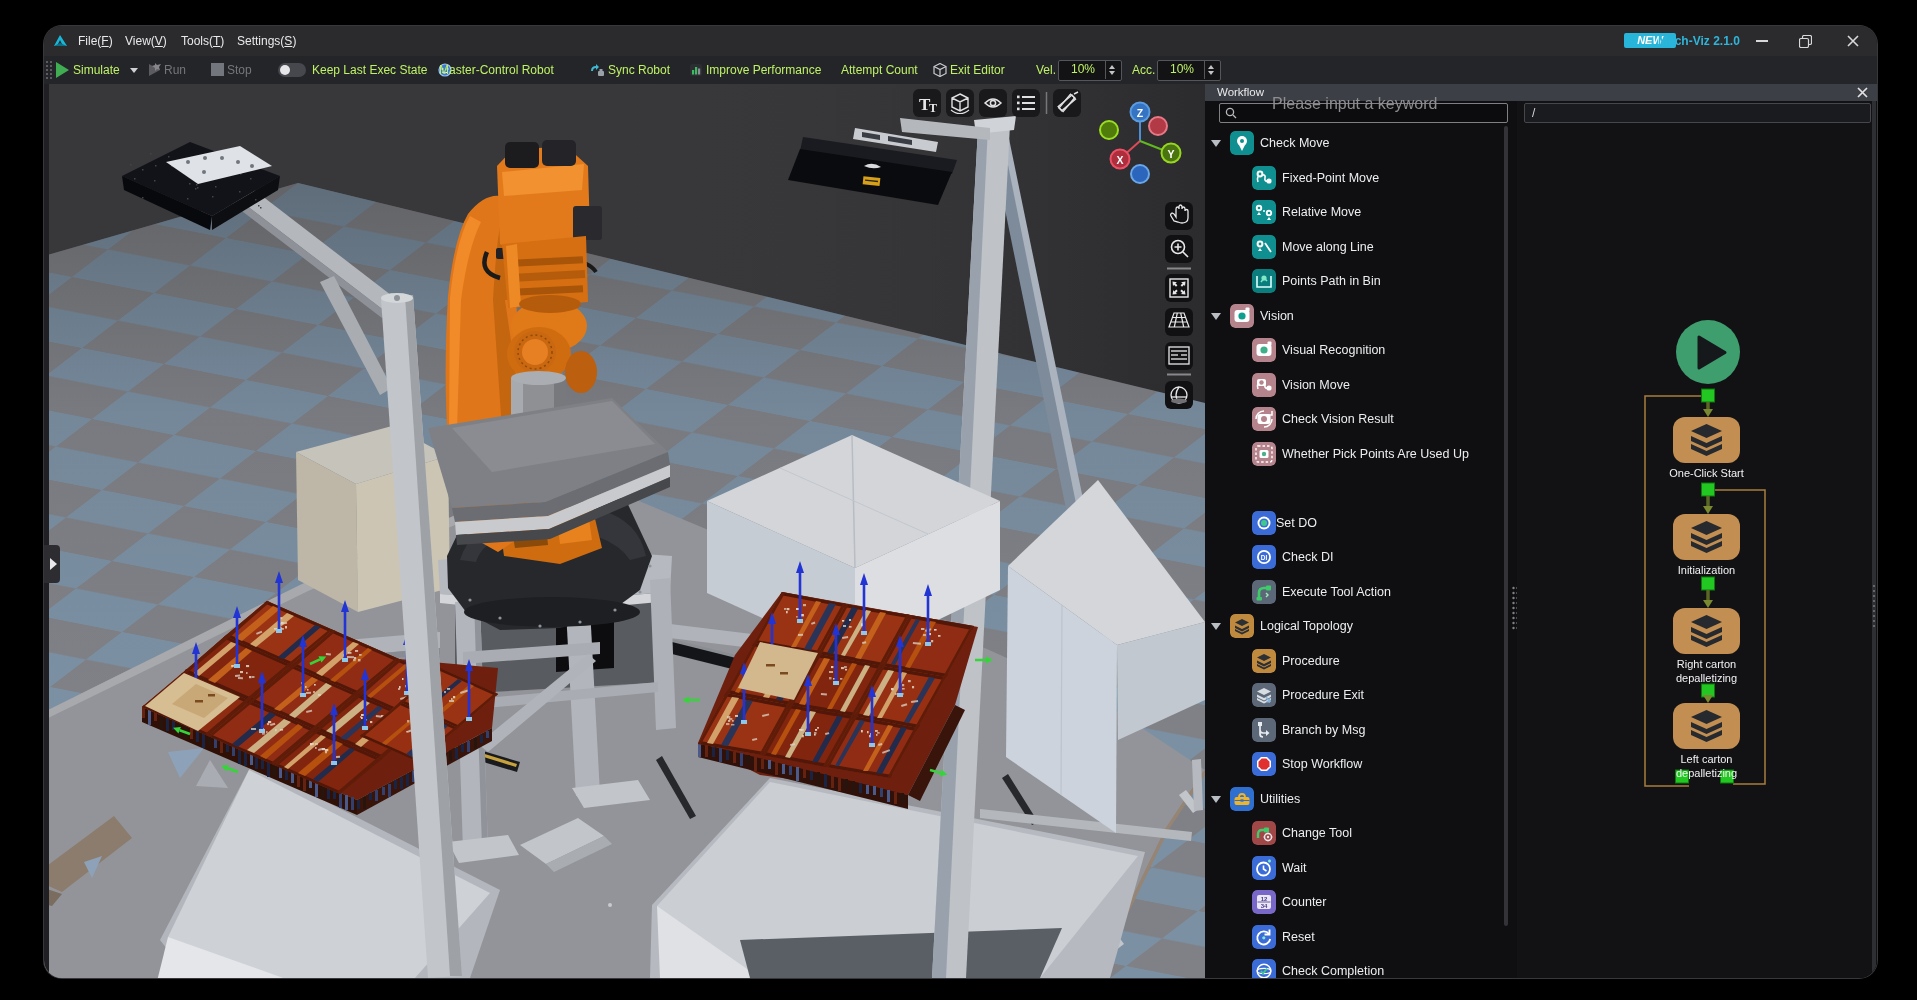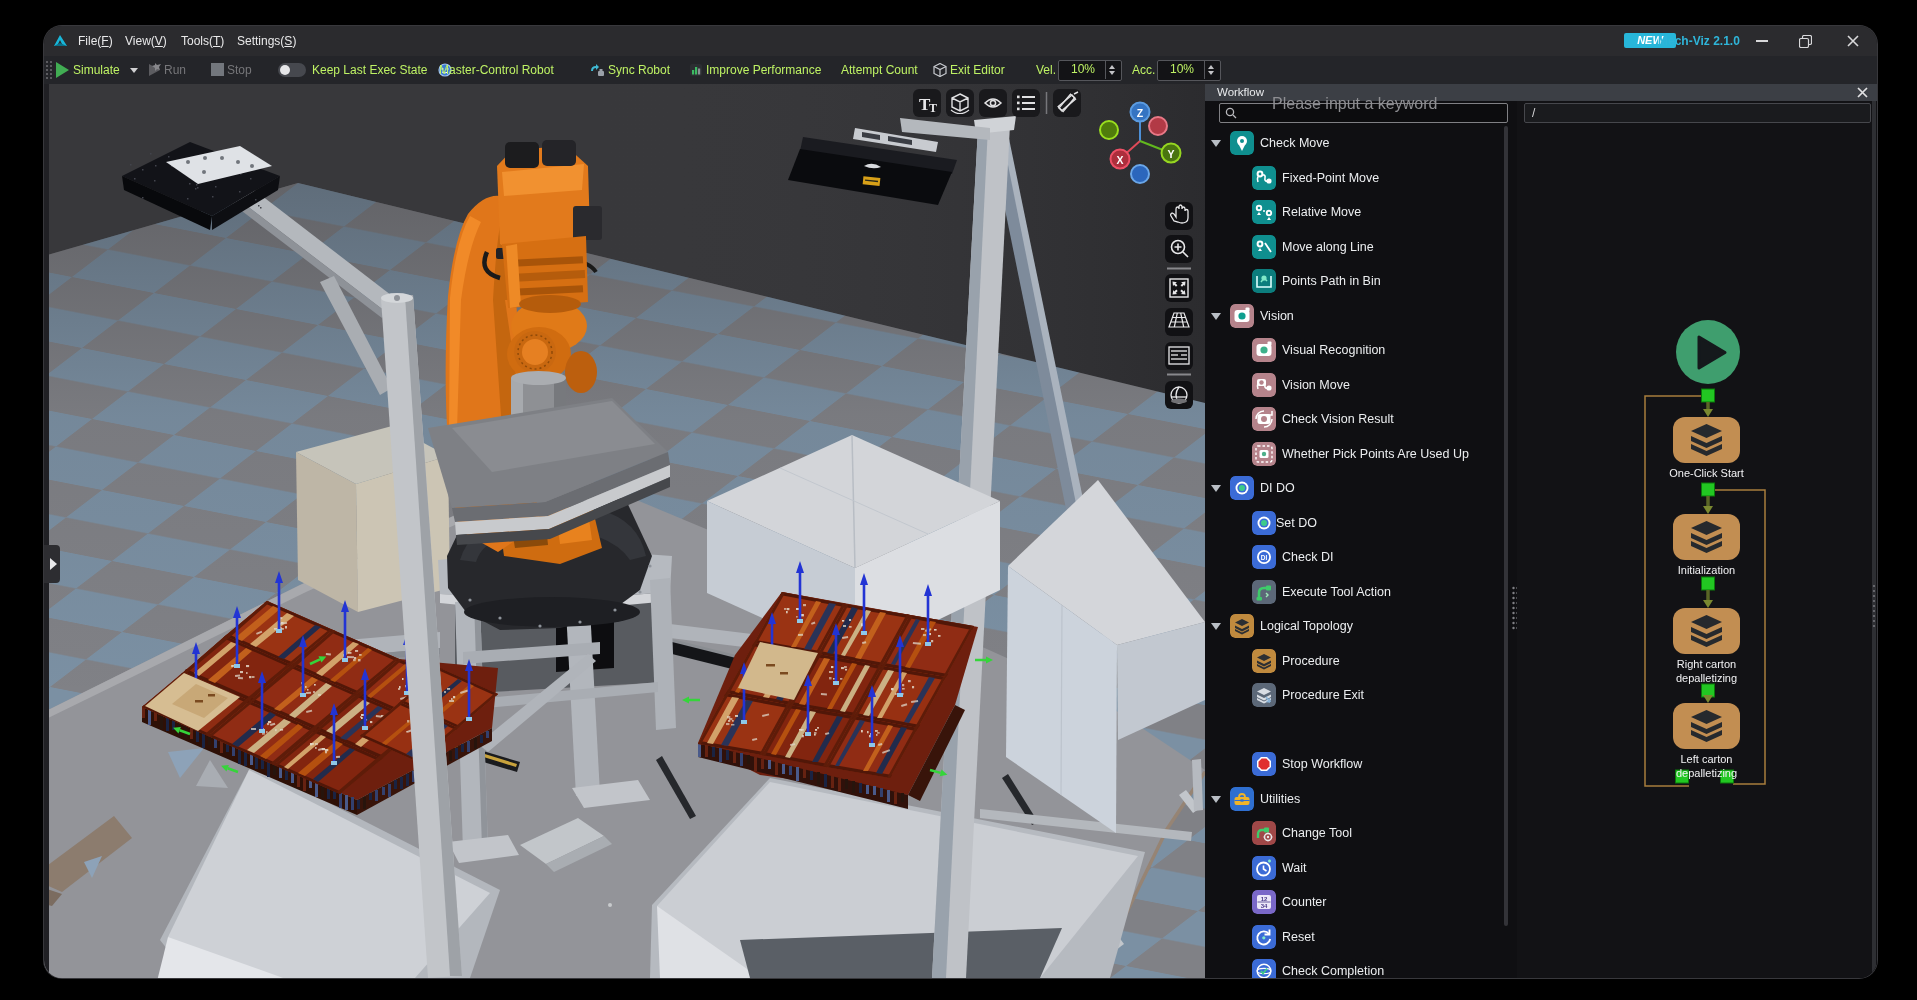--- a/index.html
+++ b/index.html
@@ -1017,30 +1017,20 @@
 </div>
 <div class="row" style="top:352.5px">
 <svg class="ic" style="left:47px" width="24" height="24" viewBox="0 0 24 24">
           <rect width="24" height="24" rx="5" fill="#b5838b"></rect>
           <rect x="4" y="4" width="16" height="16" rx="2" fill="none" stroke="#fff" stroke-width="1.4" stroke-dasharray="2.5 2"></rect>
           <rect x="7.5" y="8" width="9" height="8" rx="1.5" fill="#fff"></rect>
           <circle cx="12" cy="12" r="2.2" fill="#4db08a"></circle>
         </svg>
 <span class="lbl" style="left:77px">Whether Pick Points Are Used Up</span>
 </div>
-<div class="row" style="top:387.0px">
-<span class="caret"></span>
-<svg class="ic" style="left:25px" width="24" height="24" viewBox="0 0 24 24">
-          <rect width="24" height="24" rx="5" fill="#3b6bd6"></rect>
-          <circle cx="12" cy="12" r="6.5" fill="#fff"></circle>
-          <circle cx="12" cy="12" r="4.6" fill="#3b6bd6"></circle>
-          <circle cx="12" cy="12" r="3" fill="#3ecb8a"></circle>
-        </svg>
-<span class="lbl" style="left:55px">DI DO</span>
-</div>
 <div class="row" style="top:421.5px">
 <svg class="ic" style="left:47px" width="24" height="24" viewBox="0 0 24 24">
           <rect width="24" height="24" rx="5" fill="#3b6bd6"></rect>
           <circle cx="12" cy="12" r="6.5" fill="#fff"></circle>
           <circle cx="12" cy="12" r="4.6" fill="#3b6bd6"></circle>
           <circle cx="12" cy="12" r="3" fill="#3ecb8a"></circle>
         </svg>
 <span class="lbl" style="left:71px">Set DO</span>
 </div>
 <div class="row" style="top:456.0px">
@@ -1084,20 +1074,29 @@
 <div class="row" style="top:594.0px">
 <svg class="ic" style="left:47px" width="24" height="24" viewBox="0 0 24 24">
           <rect width="24" height="24" rx="5" fill="#5c6878"></rect>
           <path d="M12,5 L19,8.5 L12,12 L5,8.5 Z" fill="#d8dde4"></path>
           <path d="M5,11.5 L12,15 L19,11.5 L19,14 L12,17.5 L5,14 Z" fill="#d8dde4"></path>
           <path d="M5,15 L12,18.5 L19,15 L19,17 L12,20.5 L5,17 Z" fill="#d8dde4"></path>
           <path d="M14,14 L18,19" stroke="#8ab4d8" stroke-width="1.8"></path>
           <path d="M18,19 l-3.5,-0.5 m3.5,0.5 l-0.5,-3.5" stroke="#8ab4d8" stroke-width="1.5" fill="none"></path>
         </svg>
 <span class="lbl" style="left:77px">Procedure Exit</span>
+</div>
+<div class="row" style="top:628.5px">
+<svg class="ic" style="left:47px" width="24" height="24" viewBox="0 0 24 24">
+          <rect width="24" height="24" rx="5" fill="#5c6878"></rect>
+          <path d="M8,6 L8,12 Q8,15 11,15 L15,15 M8,10 L8,16 Q8,19 11,19" stroke="#e8ecf0" stroke-width="1.7" fill="none"></path>
+          <path d="M14,12 L17.5,15 L14,18 Z" fill="#e8ecf0"></path>
+          <rect x="6" y="4" width="4" height="4" fill="#e8ecf0"></rect>
+        </svg>
+<span class="lbl" style="left:77px">Branch by Msg</span>
 </div>
 <div class="row" style="top:663.0px">
 <svg class="ic" style="left:47px" width="24" height="24" viewBox="0 0 24 24">
           <rect width="24" height="24" rx="5" fill="#3b6bd6"></rect>
           <path d="M9,5 L15,5 L19,9 L19,15 L15,19 L9,19 L5,15 L5,9 Z" fill="#fff"></path>
           <path d="M9.7,6.5 L14.3,6.5 L17.5,9.7 L17.5,14.3 L14.3,17.5 L9.7,17.5 L6.5,14.3 L6.5,9.7 Z" fill="#e03030"></path>
         </svg>
 <span class="lbl" style="left:77px">Stop Workflow</span>
 </div>
 <div class="row" style="top:697.5px">

